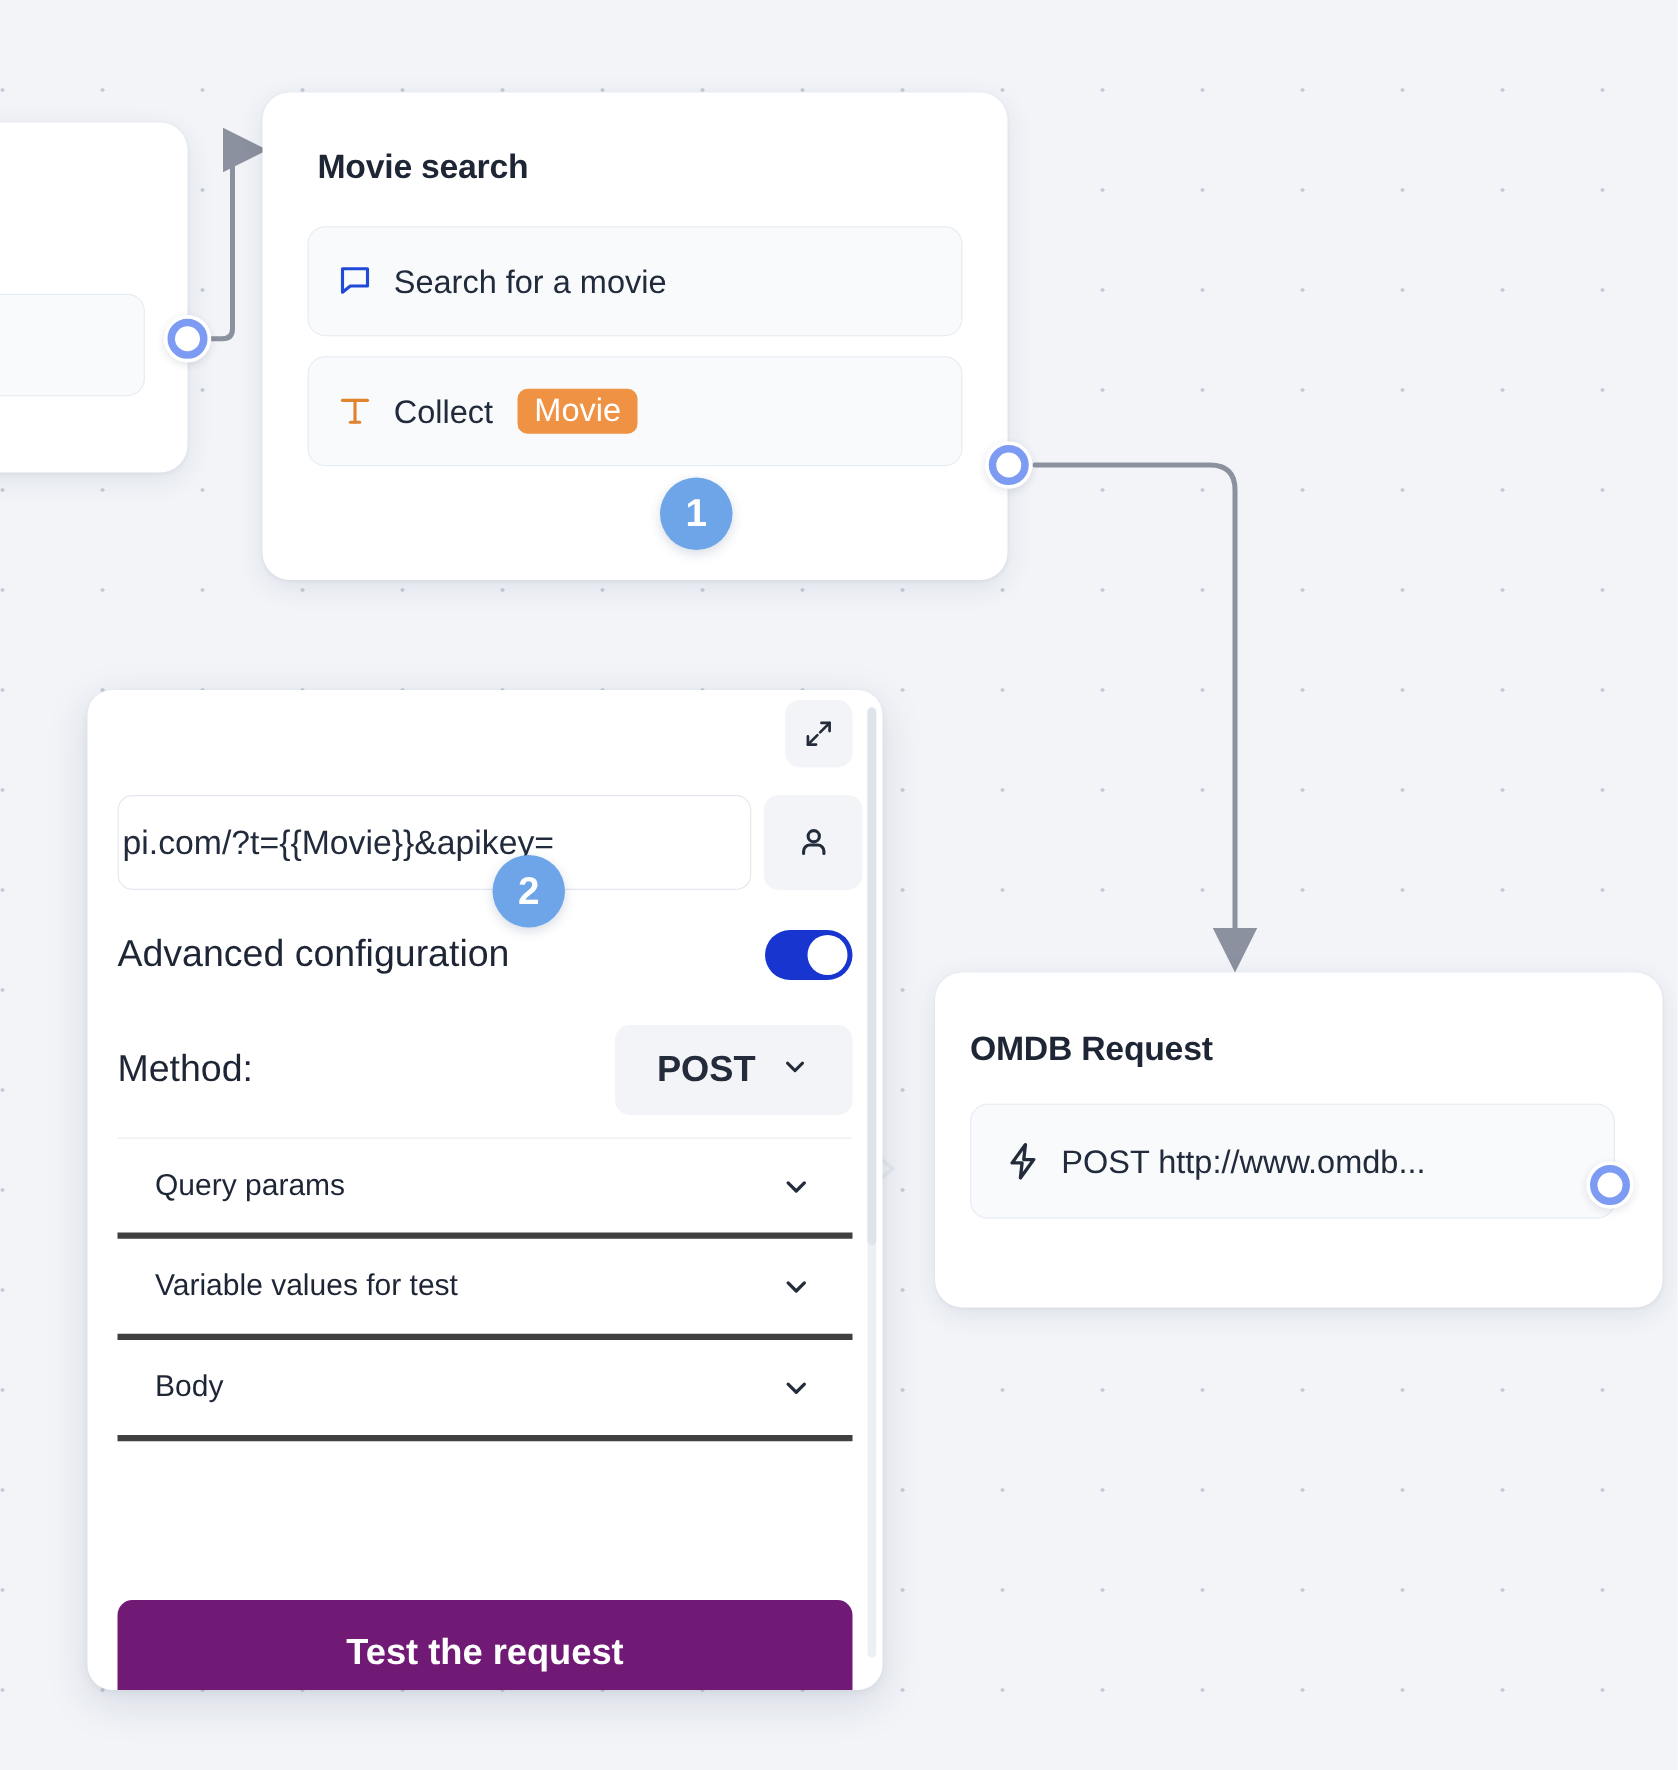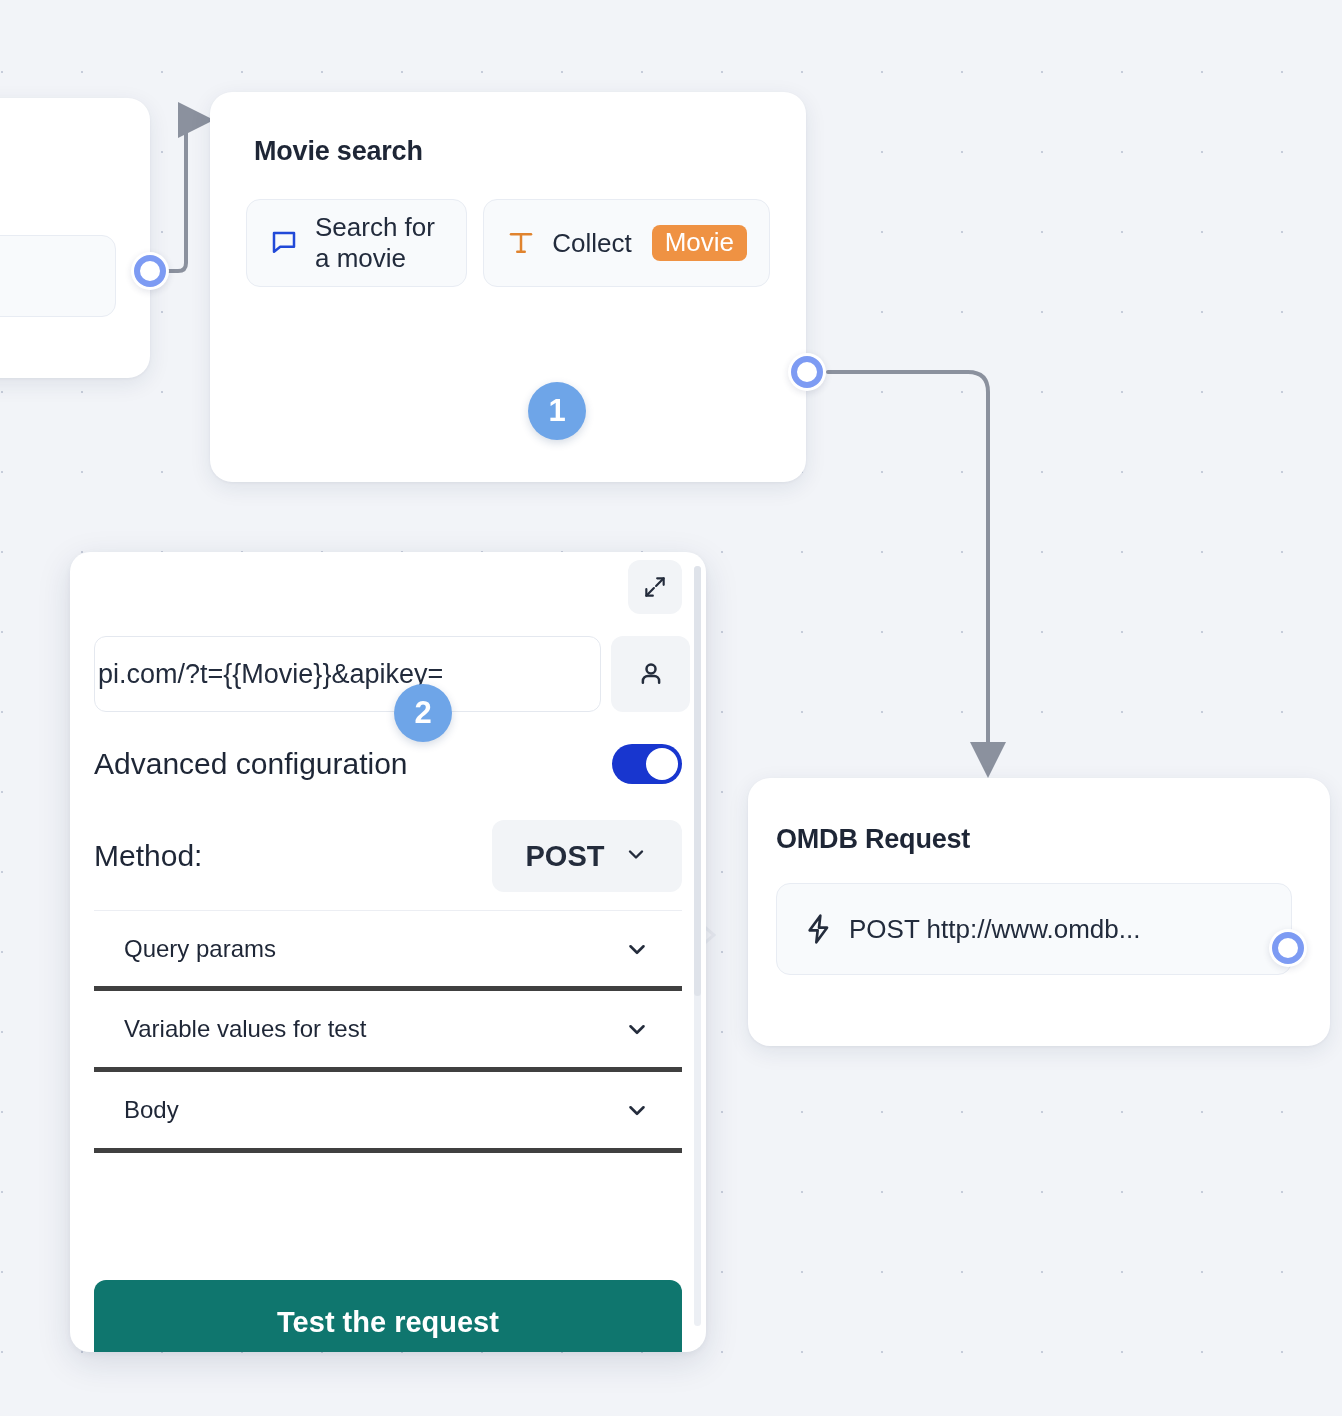--- a/index.html
+++ b/index.html
@@ -62,26 +62,26 @@
     left: 26px;
     top: 137px;
     width: 250px;
     height: 82px;
     border-radius: 14px;
   }
 
   
   #node-movie {
     left: 210px;
-    top: 92px;
+    top: 74px;
     width: 596px;
     height: 390px;
   }
   #node-movie .node-title { margin: 44px 0 0 44px; }
-  #node-movie .rows { margin: 32px 36px 0 36px; display: flex; flex-direction: row; gap: 16px; }
+  #node-movie .rows { margin: 32px 36px 0 36px; display: flex; flex-direction: column; gap: 16px; }
 
   .tag-movie {
     display: inline-block;
     background: #ef9243;
     color: #ffffff;
     border-radius: 8px;
     padding: 4px 13px 6px 13px;
     font-size: 26px;
     line-height: 1;
     margin-left: 4px;
@@ -254,21 +254,21 @@
   .acc-item:first-child { border-top: 1px solid #eceef3; }
   .acc-label { padding-left: 30px; }
   .acc-chevron { padding-right: 32px; display: flex; align-items: center; }
 
   .test-btn {
     position: absolute;
     left: 24px;
     top: 728px;
     width: 588px;
     height: 84px;
-    background: #0f766e;
+    background: #701a75;
     color: #ffffff;
     border: none;
     border-radius: 12px;
     font-family: "Liberation Sans", sans-serif;
     font-size: 29px;
     font-weight: 700;
     cursor: pointer;
   }
 
   .panel-scrollbar {

